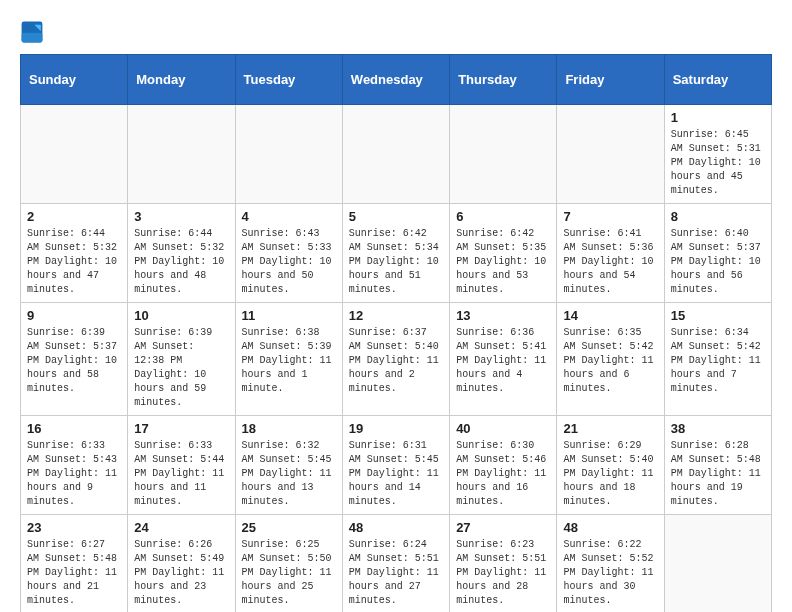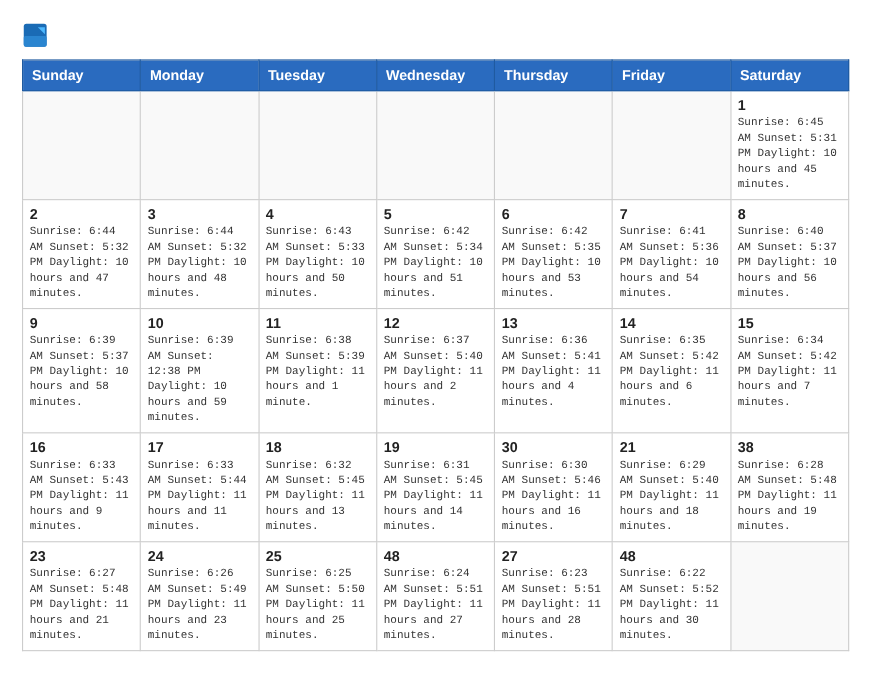--- a/index.html
+++ b/index.html
@@ -45,21 +45,21 @@
     }
     .calendar {
       width: 100%;
       border-collapse: collapse;
       border: 1px solid #ccc;
     }
     .calendar th {
       background: #2a6bbf;
       color: #fff;
       text-align: left;
-      padding: 6px 8px;
+      padding: 17px 8px;
       font-size: 13px;
       font-weight: bold;
       border: 1px solid #1f5aa0;
     }
     .calendar td {
       vertical-align: top;
       padding: 5px 6px;
       border: 1px solid #ccc;
       font-size: 10.5px;
       color: #333;
@@ -242,21 +242,21 @@
 Sunset: 5:45 PM
 Daylight: 11 hours and 13 minutes.</div>
         </td>
         <td>
           <span class="day-number">19</span>
           <div class="day-info">Sunrise: 6:31 AM
 Sunset: 5:45 PM
 Daylight: 11 hours and 14 minutes.</div>
         </td>
         <td>
-          <span class="day-number">30</span>
+          <span class="day-number">40</span>
           <div class="day-info">Sunrise: 6:30 AM
 Sunset: 5:46 PM
 Daylight: 11 hours and 16 minutes.</div>
         </td>
         <td>
           <span class="day-number">21</span>
           <div class="day-info">Sunrise: 6:29 AM
 Sunset: 5:40 PM
 Daylight: 11 hours and 18 minutes.</div>
         </td>

